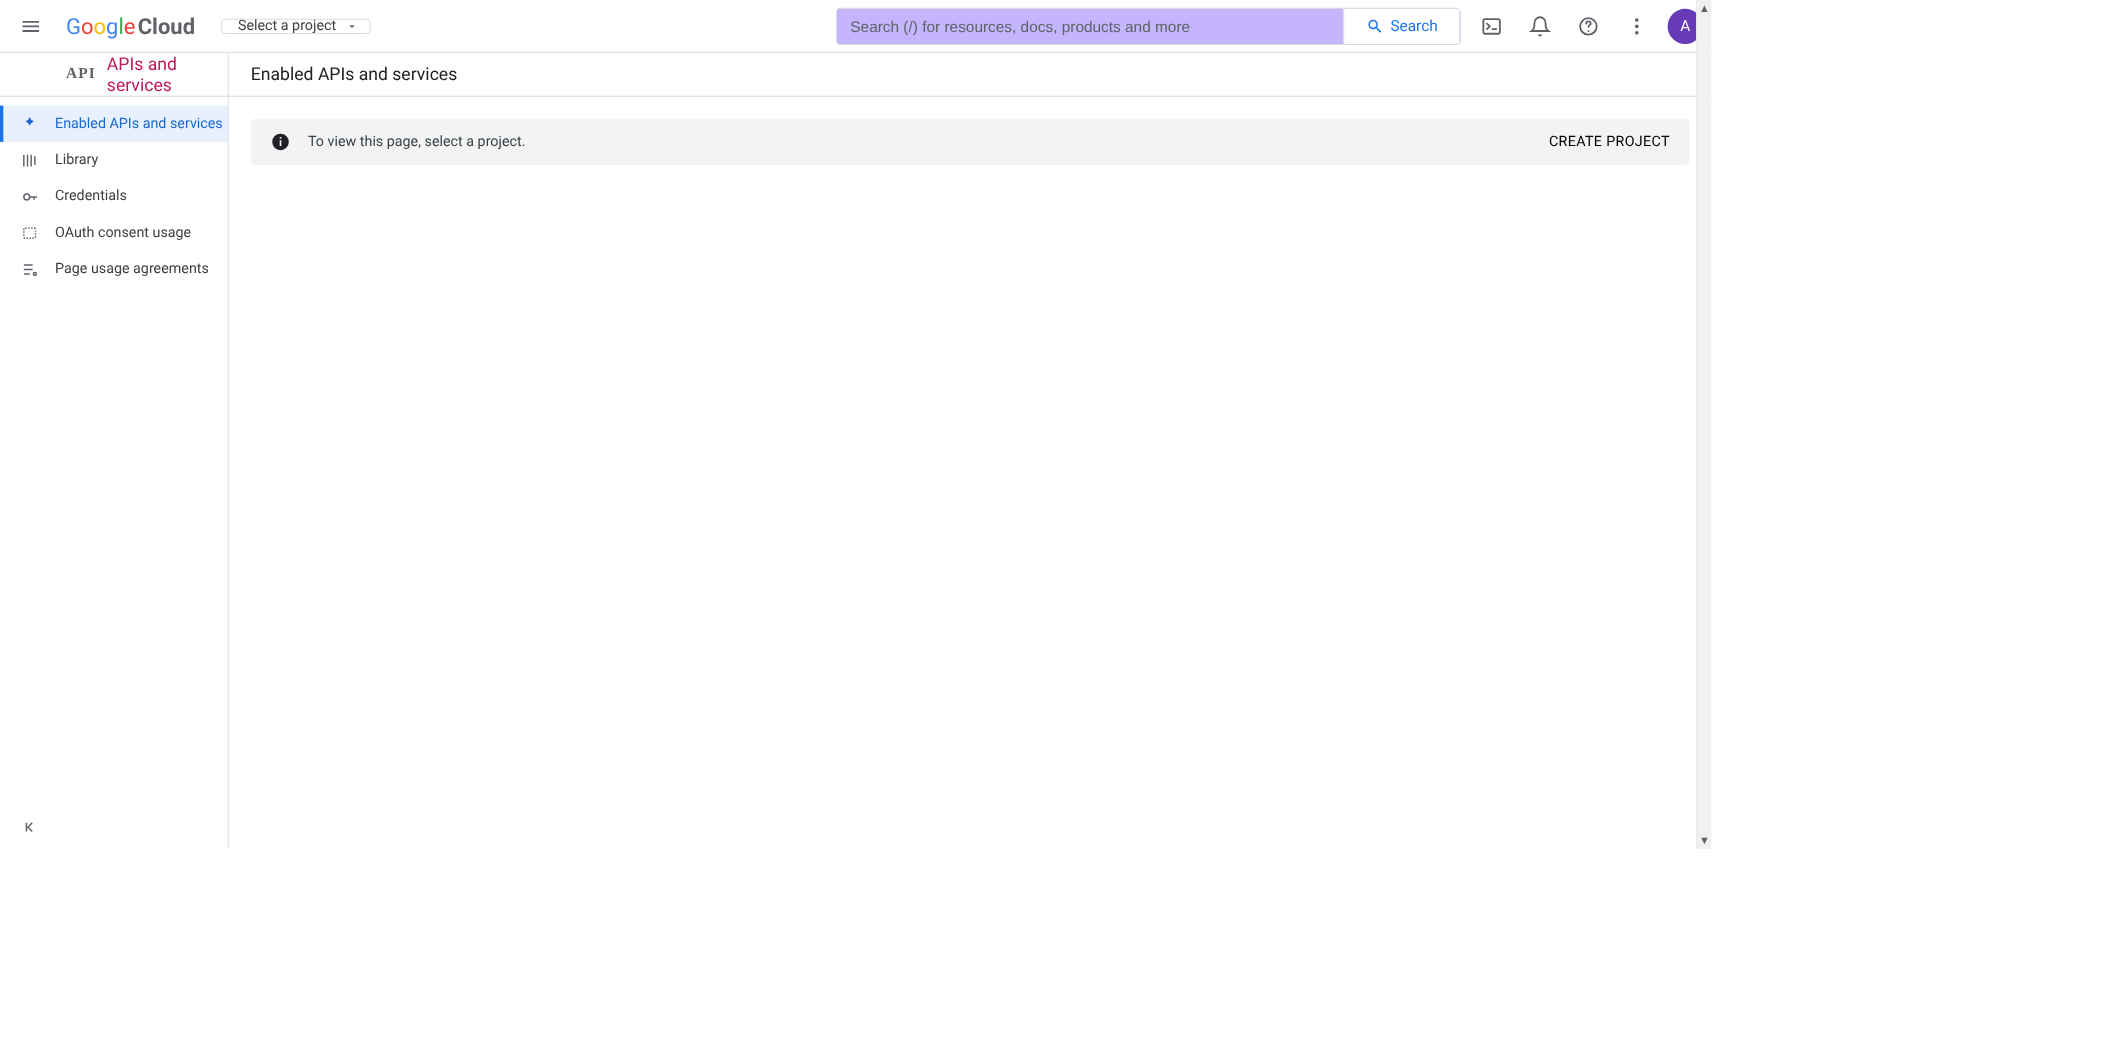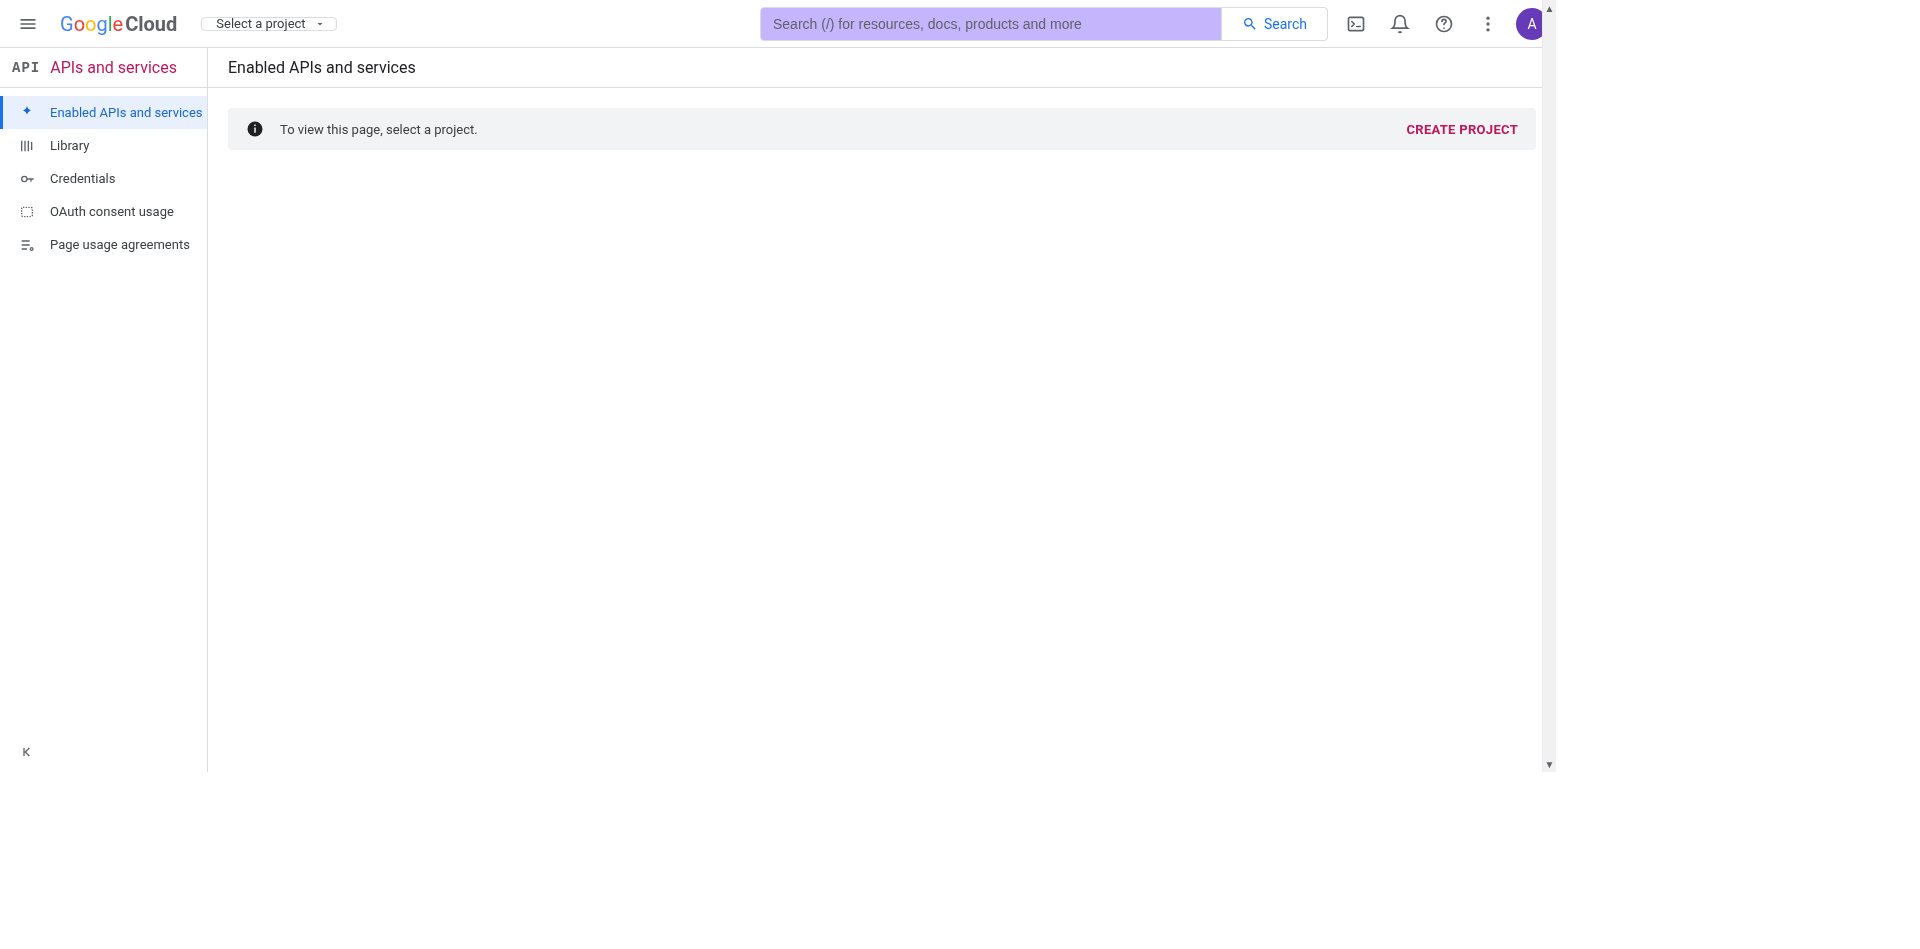--- a/index.html
+++ b/index.html
@@ -117,25 +117,26 @@
   }
   .section-header .side {
     width: 208px;
     border-right: 1px solid #dadce0;
     display: flex;
     align-items: center;
     padding-left: 12px;
     gap: 10px;
   }
   .api-glyph {
-    font-family: Liberation Mono, monospace;
+    font-family: Liberation Serif, serif;
     font-weight: 700;
     letter-spacing: 1px;
     color: #5f6368;
     font-size: 14px;
+    margin-left: 48px;
   }
   .section-title {
     font-size: 16px;
     color: #be185d;
   }
   .page-title-wrap {
     flex: 1;
     display: flex;
     align-items: center;
     padding-left: 20px;
@@ -210,22 +211,22 @@
     color: #3c4043;
   }
   .banner .info-icon {
     width: 18px; height: 18px;
     margin-right: 16px;
     display:flex;align-items:center;justify-content:center;
   }
   .banner .msg { flex: none; }
   .banner .action {
     margin-left: auto;
-    color: #be185d;
-    font-weight: 700;
+    color: #000000;
+    font-weight: 400;
     letter-spacing: 0.3px;
     cursor: pointer;
     font-size: 13px;
   }
 
   
   .scroll-track {
     position: absolute;
     right: 0;
     top: 0;

